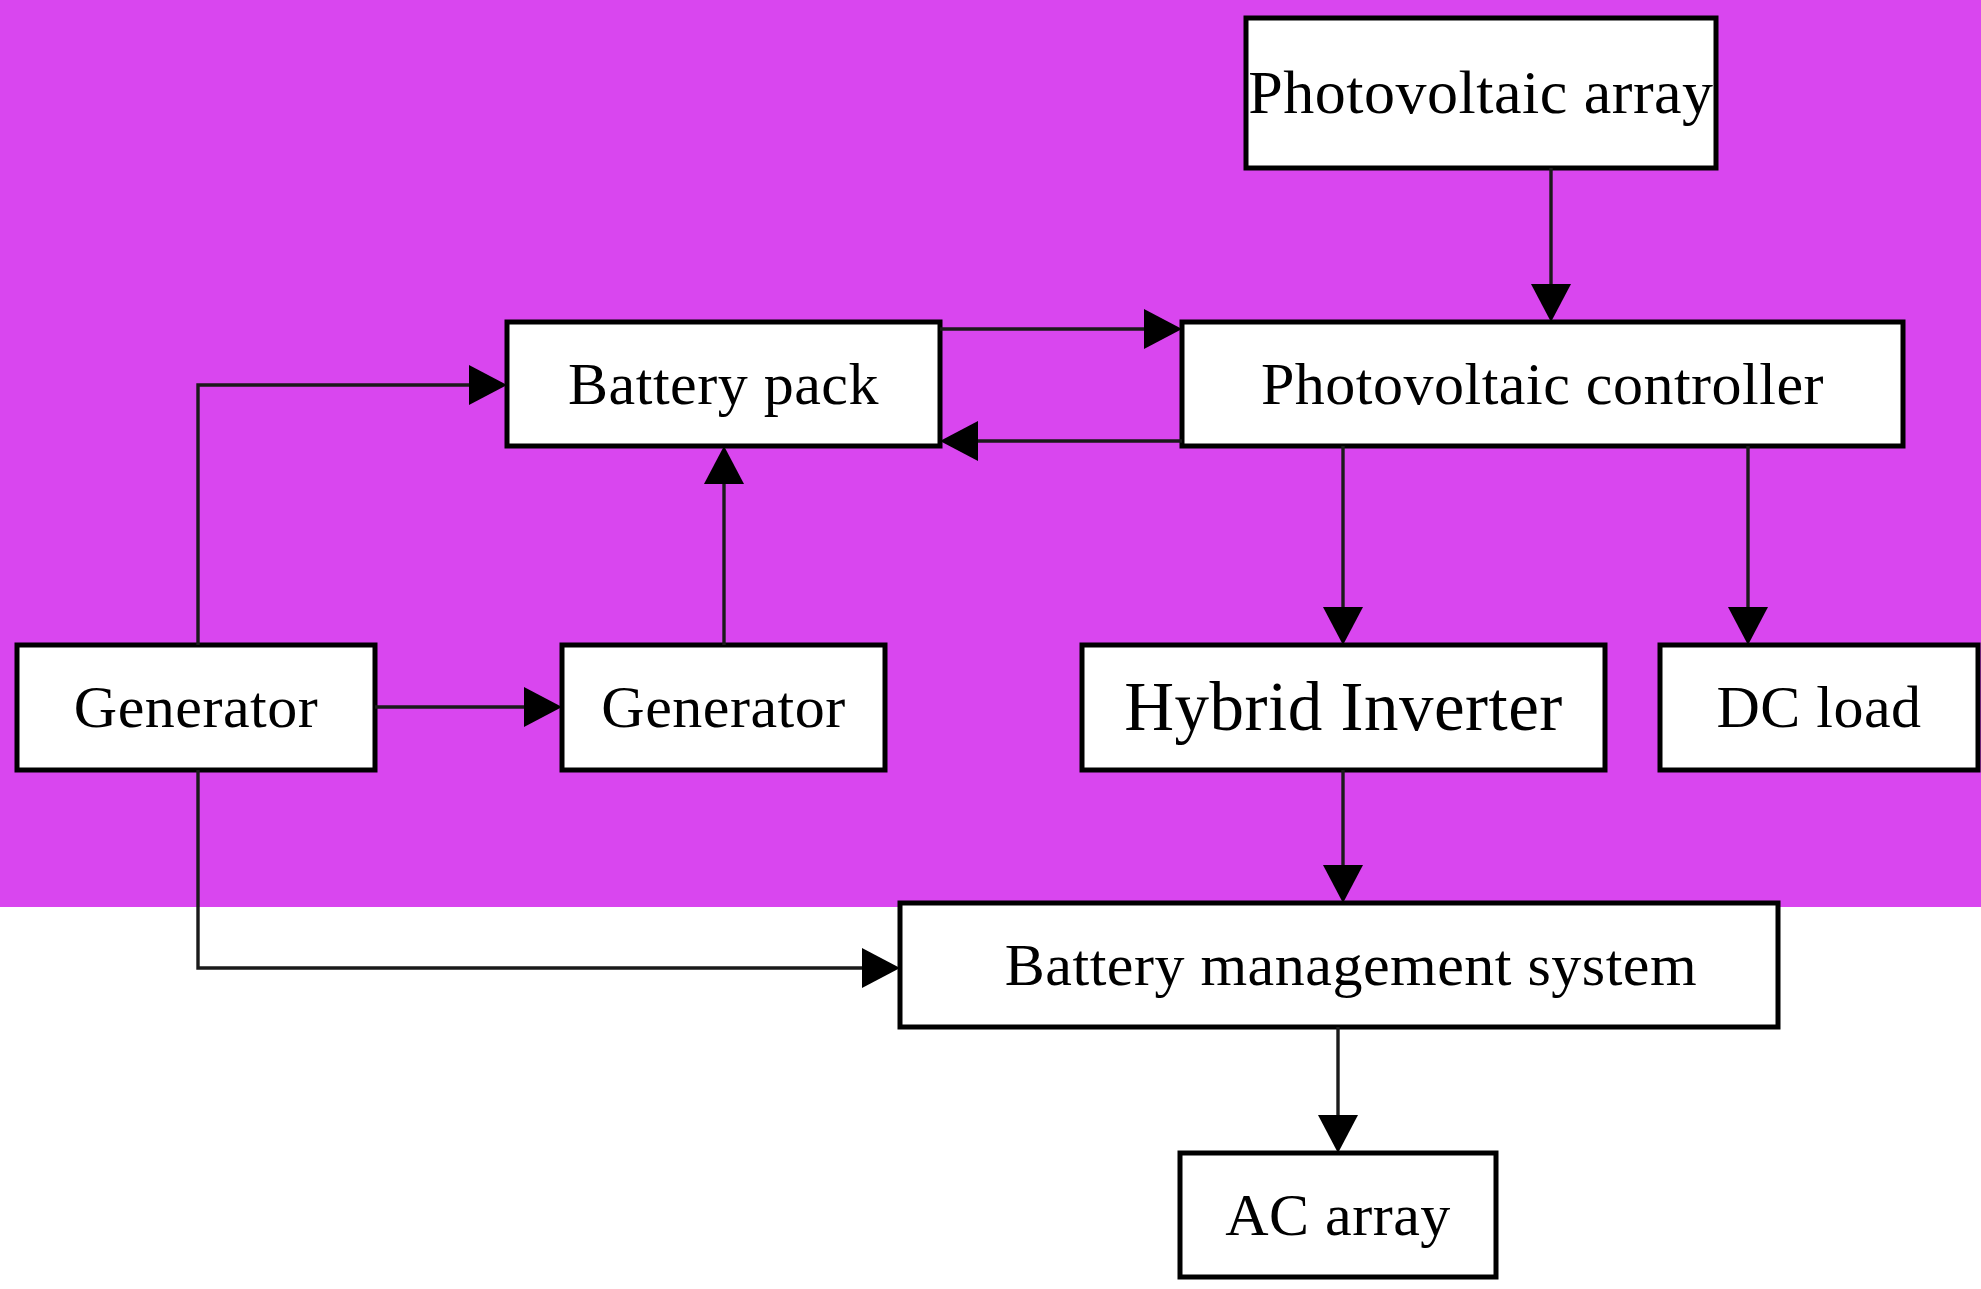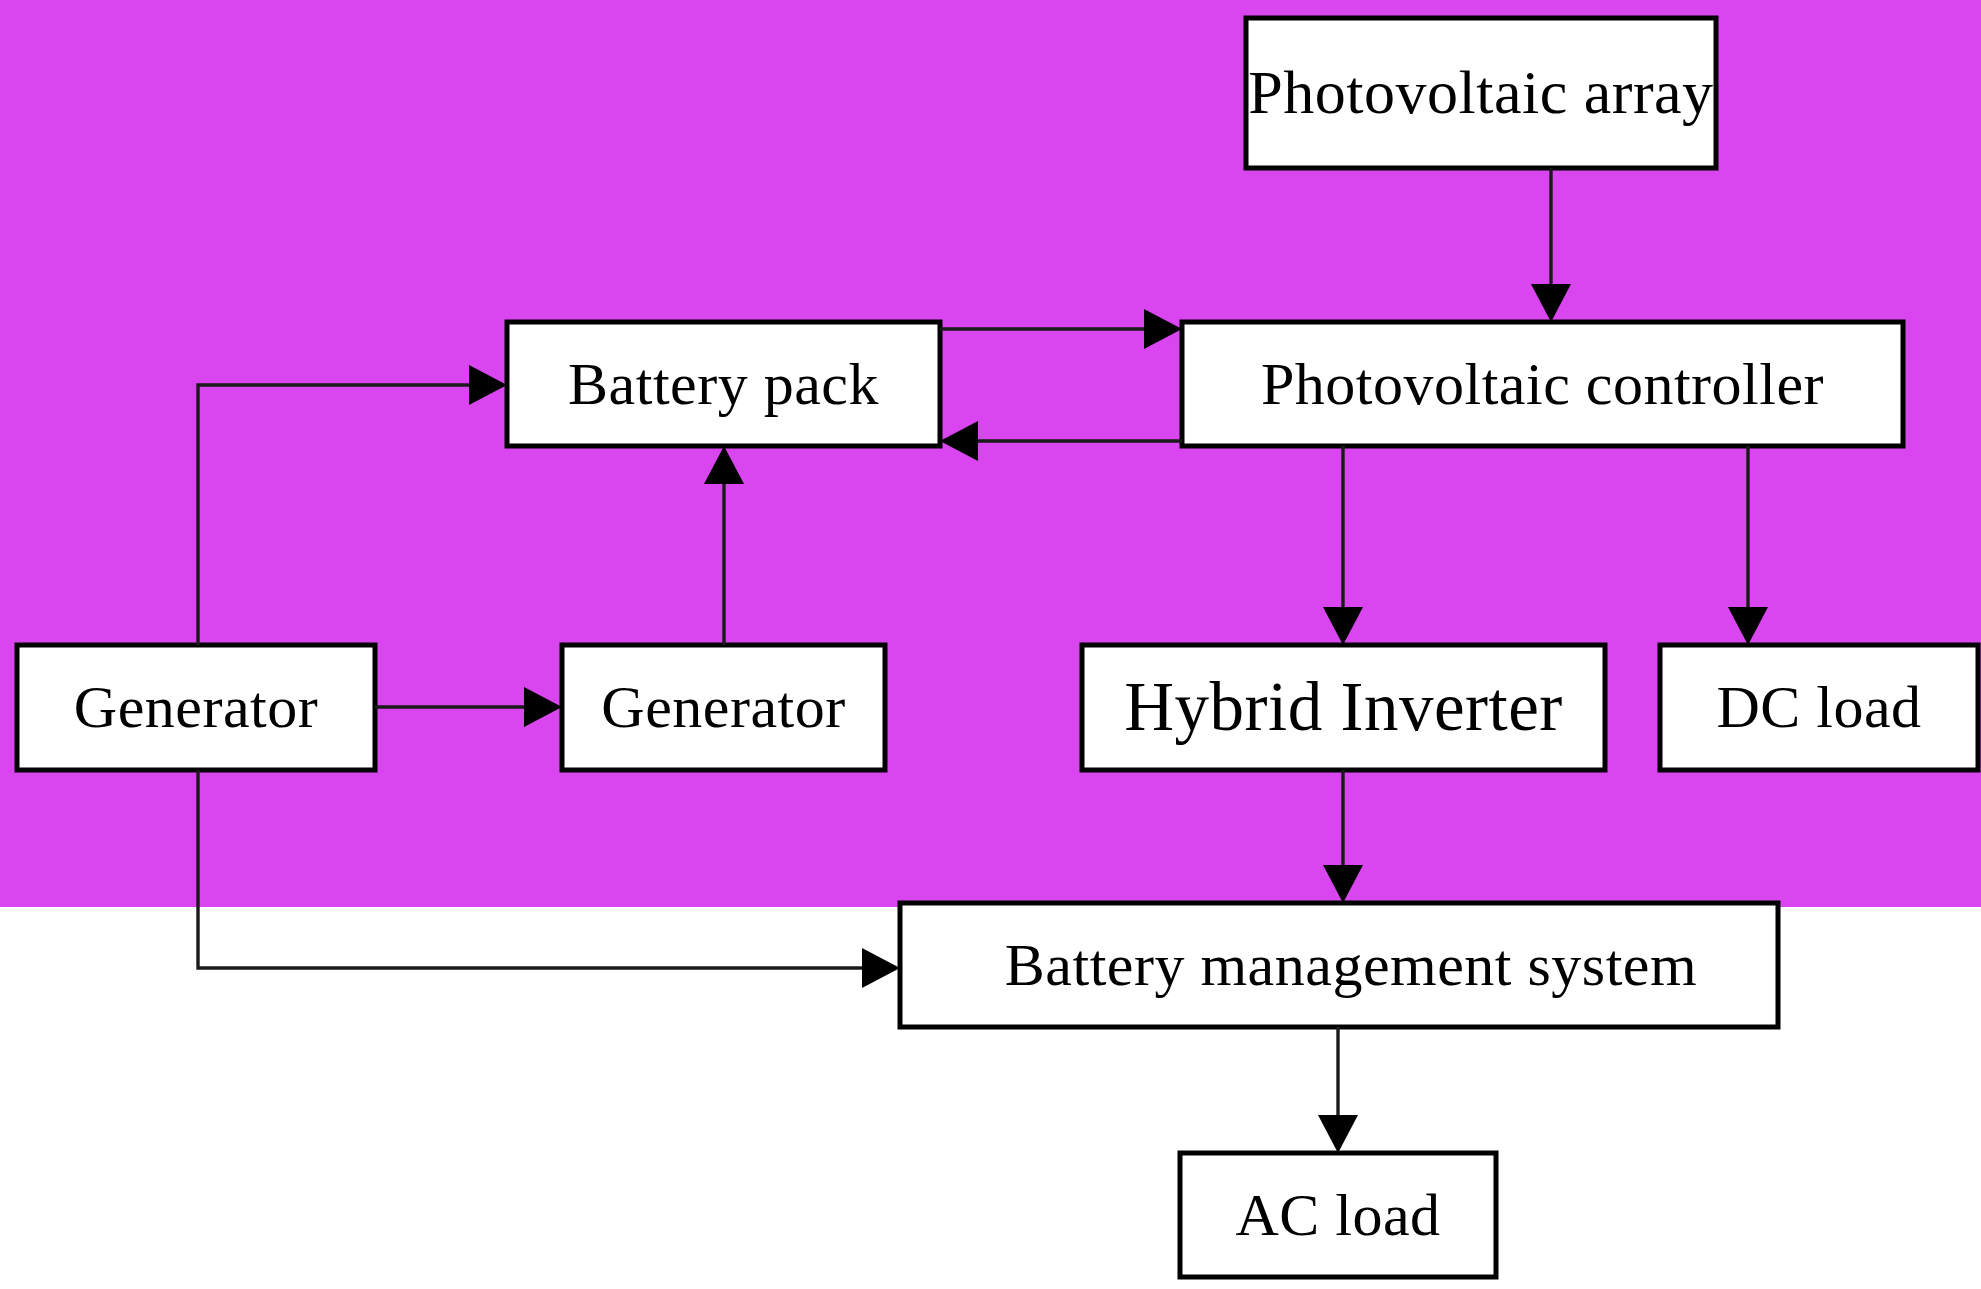--- a/index.html
+++ b/index.html
@@ -158,16 +158,16 @@
 
   <div class="node-label" style="left:1660px; top:645px; width:318px; height:125px; font-size:60px;">
     <span>DC load</span>
   </div>
 
   <div class="node-label" style="left:912px; top:903px; width:878px; height:124px; font-size:60px;">
     <span>Battery management system</span>
   </div>
 
   <div class="node-label" style="left:1180px; top:1153px; width:316px; height:124px; font-size:60px;">
-    <span>AC load</span>
+    <span>AC array</span>
   </div>
 
 </div>
 
 </body></html>

